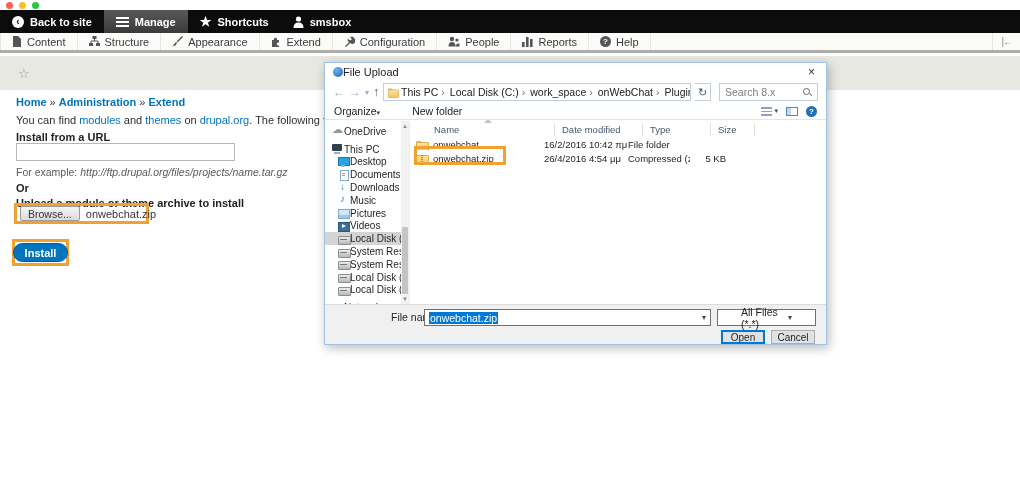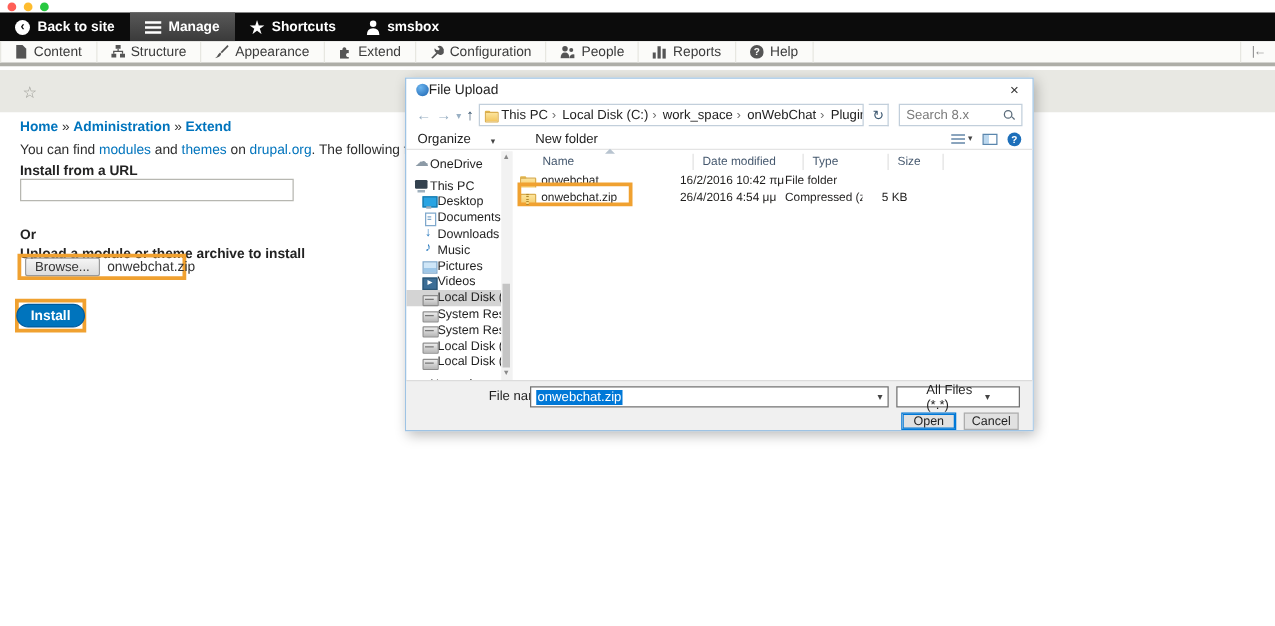--- a/index.html
+++ b/index.html
@@ -66,21 +66,21 @@
   .addr { display:flex; align-items:center; height:18px; border:1px solid #c2cfdb; background:#fff; flex:0 0 308px; padding:0 3px; gap:2px; overflow:hidden; }
   .addr .seg { white-space:nowrap; color:#222; cursor:pointer; }
   .addr .seg::after { content:"›"; color:#707070; padding:0 3px; }
   .refresh { width:16px; height:18px; border:1px solid #c2cfdb; border-left:none; display:flex; align-items:center; justify-content:center; color:#39556e; font-size:11px; cursor:pointer; }
   .searchbox { margin-left:4px; flex:1; height:18px; border:1px solid #c2cfdb; display:flex; align-items:center; padding:0 5px; color:#7a7a7a; }
   .lens { margin-left:auto; position:relative; width:9px; height:9px; }
   .lens::before { content:""; position:absolute; left:0; top:0; width:5px; height:5px; border:1.4px solid #5a6b7a; border-radius:50%; }
   .lens::after { content:""; position:absolute; left:6px; top:6px; width:3px; height:1.4px; background:#5a6b7a; transform:rotate(45deg); }
 
   .dlg-cmd { position:relative; height:17px; display:flex; align-items:center; padding:0 9px; gap:4px; border-bottom:1px solid #e4e4e4; color:#222; }
-  .cmd-item { display:flex; align-items:flex-end; gap:16px; cursor:pointer; }
+  .cmd-item { display:flex; align-items:flex-end; gap:0; cursor:pointer; }
   .cmd-gap { width:24px; }
   .cmd-right { margin-left:auto; display:flex; align-items:center; gap:8px; }
   .v-list { display:inline-block; width:11px; height:9px; background:repeating-linear-gradient(#8aa4bd 0 1.5px, transparent 1.5px 3.5px); cursor:pointer; }
   .v-pane { display:inline-block; width:12px; height:9px; border:1px solid #5a86ad; background:linear-gradient(90deg,#bcd8ef 0 4px,#fff 4px); cursor:pointer; }
   .v-help { display:inline-block; width:11px; height:11px; border-radius:50%; background:#1d6fba; color:#fff; font-size:8px; font-weight:bold; text-align:center; line-height:11px; cursor:pointer; }
   .caret-dn { font-size:7px; color:#444; }
 
   .dlg-main { position:absolute; top:58px; bottom:40px; left:0; right:0; display:flex; }
   .side { width:76px; padding-top:4px; overflow:hidden; }
   .side-item { display:flex; align-items:center; height:12.8px; padding-left:7px; font-size:10px; color:#1f1f1f; white-space:nowrap; cursor:pointer; }
@@ -246,20 +246,23 @@
   <div class="content">
     <div class="crumbs">
       <a>Home</a><span class="crumb-sep">»</span><a>Administration</a><span class="crumb-sep">»</span><a>Extend</a>
     </div>
     <div class="intro">
       <span>You can find </span><a>modules</a><span> and </span><a>themes</a><span> on </span><a>drupal.org</a><span>. The following file extensions are supporte</span>
     </div>
 
     <div class="f-label" style="top:41px">Install from a URL</div>
     <input class="url-input" value="" style="">
+    <div class="hint" style="top:76px">
+      <span>For example: </span><i>http://ftp.drupal.org/files/projects/name.tar.gz</i>
+    </div>
 
     <div class="f-label" style="top:92px">Or</div>
     <div class="f-label" style="top:107px">Upload a module or theme archive to install</div>
 
     <div class="hl-box browse-box">
       <button class="browse-btn">Browse...</button>
       <span class="browse-file">onwebchat.zip</span>
     </div>
 
 

